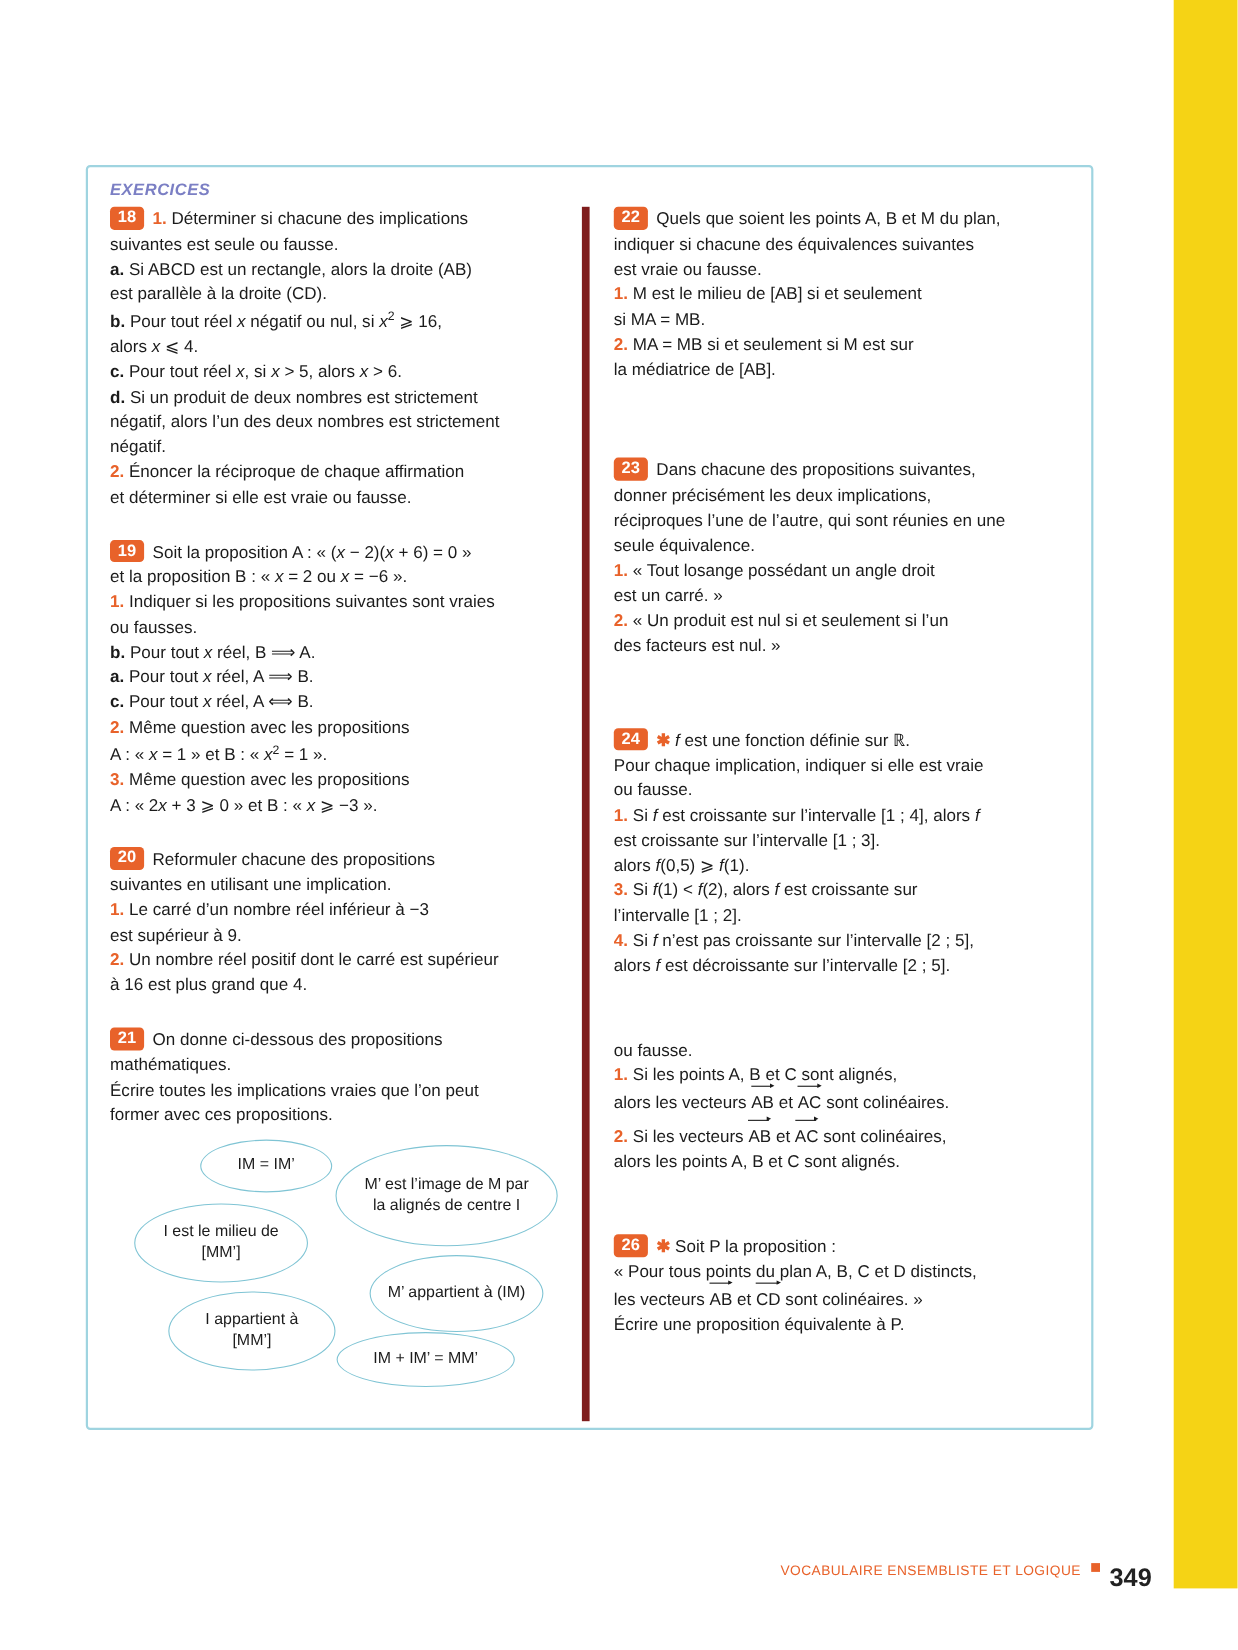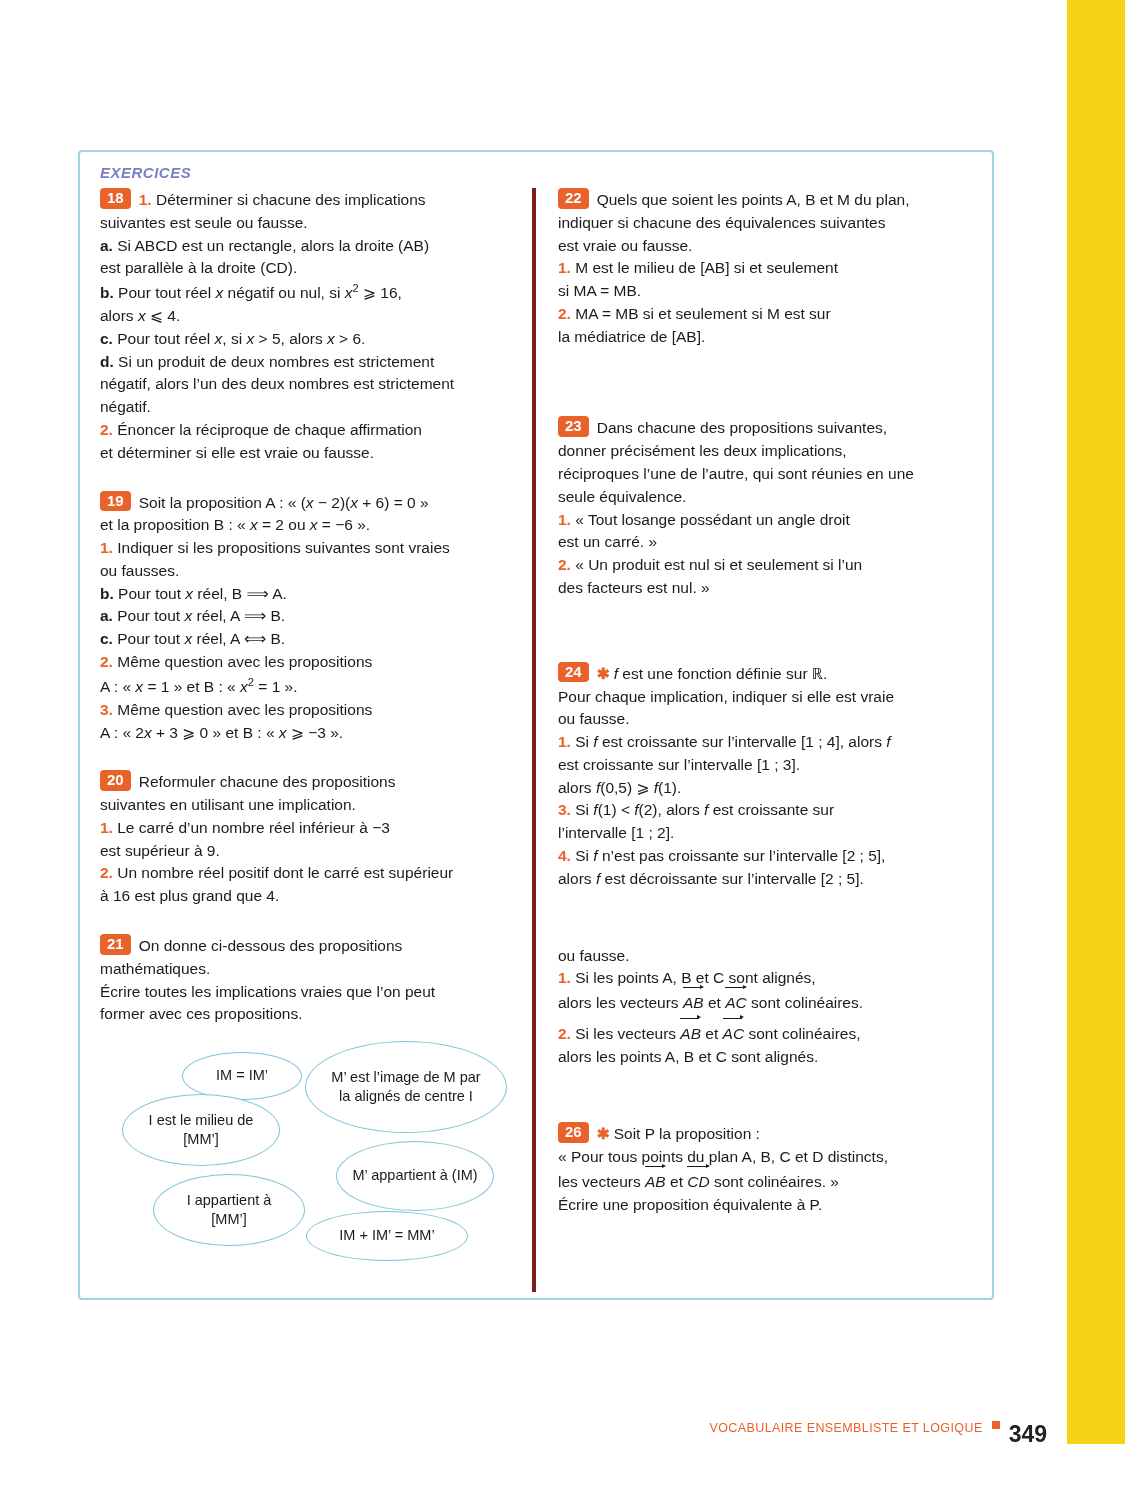--- a/index.html
+++ b/index.html
@@ -48,21 +48,21 @@
     left: 78px;
     top: 188px;
     width: 916px;
     display: flex;
   }
   .col {
     width: 458px;
     box-sizing: border-box;
     padding: 0 26px 0 22px;
   }
-  .col-left { border-right: 4px solid #7f1d1d; }
+  .col-left { border-right: 7px solid #7f1d1d; }
   .ex {
     margin-bottom: 26px;
     font-size: 15.5px;
     line-height: 1.47;
     color: #1b1b1b;
   }
   .ex p {
     margin: 0;
   }
   .num-badge {
@@ -88,21 +88,20 @@
   .onum {
     color: #e8622a;
     font-weight: bold;
   }
   i, .it { font-style: italic; }
   sup { font-size: 0.72em; vertical-align: super; }
   .vec {
     display: inline-block;
     position: relative;
     padding-top: 2px;
-    font-style: italic;
   }
   .vec::before {
     content: "";
     position: absolute;
     left: 0;
     right: 2px;
     top: -3px;
     height: 6px;
     border-top: 1.3px solid #1b1b1b;
   }
@@ -212,21 +211,21 @@
       <p>à 16 est plus grand que 4.</p>
     </div>
 
     <div class="ex">
       <p><span class="num-badge">21</span><span>On donne ci-dessous des propositions</span></p>
       <p>mathématiques.</p>
       <p>Écrire toutes les implications vraies que l’on peut</p>
       <p>former avec ces propositions.</p>
 
       <div class="diagram">
-        <div class="ellipse" style="left:82px; top:16px; width:120px; height:48px;text-align:center;">IM = IM’</div>
+        <div class="ellipse" style="left:82px; top:0px; width:120px; height:48px;text-align:center;">IM = IM’</div>
         <div class="ellipse" style="left:205px; top:5px; width:202px; height:92px; padding:0 22px;">M’ est l’image de M par la alignés de centre I</div>
         <div class="ellipse" style="left:22px; top:58px; width:158px; height:72px; padding:0 14px;">I est le milieu de [MM’]</div>
         <div class="ellipse" style="left:53px; top:138px; width:152px; height:72px; padding:0 14px;">I appartient à [MM’]</div>
         <div class="ellipse" style="left:236px; top:105px; width:158px; height:70px; padding:0 14px;">M’ appartient à (IM)</div>
         <div class="ellipse" style="left:206px; top:175px; width:162px; height:50px; padding:0 10px;">IM + IM’ = MM’</div>
       </div>
     </div>
 
   </div>
 

